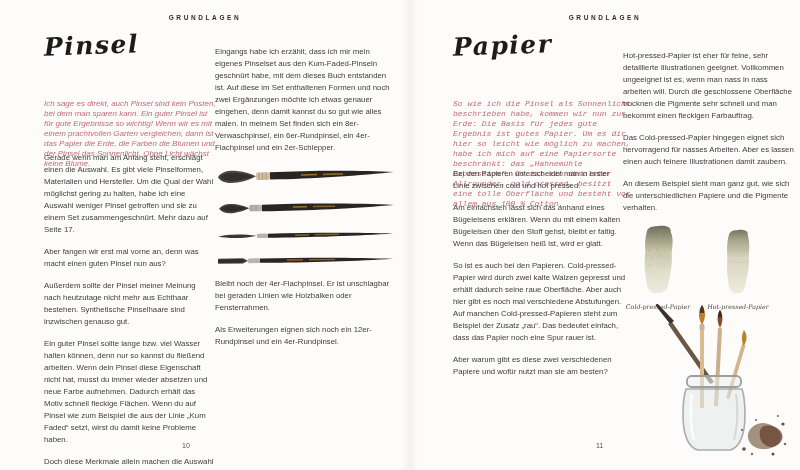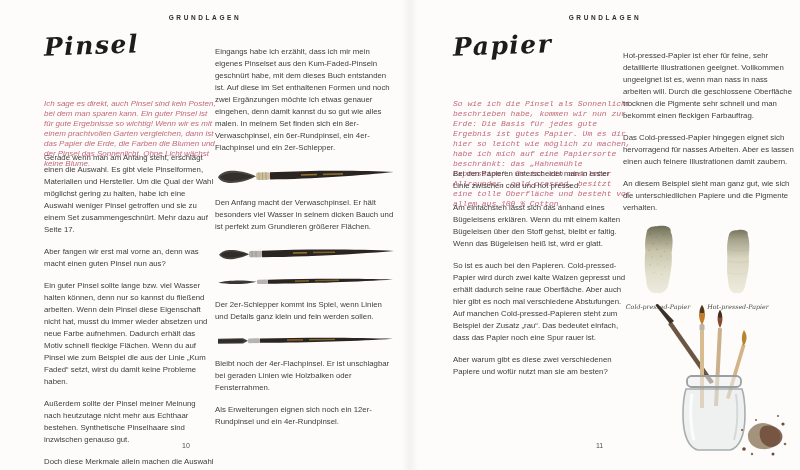--- a/index.html
+++ b/index.html
@@ -47,43 +47,42 @@
 
   <div class="page-header ph-left">GRUNDLAGEN</div>
   <div class="page-header ph-right">GRUNDLAGEN</div>
 
   <h1 class="script-title t-left">Pinsel</h1>
   <div class="intro in-left">Ich sage es direkt, auch Pinsel sind kein Posten, bei dem man sparen kann. Ein guter Pinsel ist für gute Ergebnisse so wichtig! Wenn wir es mit einem prachtvollen Garten vergleichen, dann ist das Papier die Erde, die Farben die Blumen und der Pinsel das Sonnenlicht. Ohne Licht wächst keine Blume.</div>
 
   <div class="col c-l1">
     <p>Gerade wenn man am Anfang steht, erschlägt einen die Auswahl. Es gibt viele Pinselformen, Materialien und Hersteller. Um die Qual der Wahl möglichst gering zu halten, habe ich eine Auswahl weniger Pinsel getroffen und sie zu einem Set zusammengeschnürt. Mehr dazu auf Seite 17.</p>
     <p>Aber fangen wir erst mal vorne an, denn was macht einen guten Pinsel nun aus?</p>
+    <p>Außerdem sollte der Pinsel meiner Meinung nach heutzutage nicht mehr aus Echthaar bestehen. Synthetische Pinselhaare sind inzwischen genauso gut.</p>
     <p>Ein guter Pinsel sollte lange bzw. viel Wasser halten können, denn nur so kannst du fließend arbeiten. Wenn dein Pinsel diese Eigenschaft nicht hat, musst du immer wieder absetzen und neue Farbe aufnehmen. Dadurch erhält das Motiv schnell fleckige Flächen. Wenn du auf Pinsel wie zum Beispiel die aus der Linie „Kum Faded“ setzt, wirst du damit keine Probleme haben.</p>
-    <p>Außerdem sollte der Pinsel meiner Meinung nach heutzutage nicht mehr aus Echthaar bestehen. Synthetische Pinselhaare sind inzwischen genauso gut.</p>
     <p>Doch diese Merkmale allein machen die Auswahl nicht so riesig, vielmehr sind es die ganzen unterschiedlichen Formen der Pinsel. Es gibt Schwertpinsel, Schlepper, Katzenzungenpinsel, Rundpinsel, Flachpinsel, Pinsel mit französischer Bindung und viele mehr.</p>
   </div>
 
   <div class="col c-l2">
     <p>Eingangs habe ich erzählt, dass ich mir mein eigenes Pinselset aus den Kum-Faded-Pinseln geschnürt habe, mit dem dieses Buch entstanden ist. Auf diese im Set enthaltenen Formen und noch zwei Ergänzungen möchte ich etwas genauer eingehen, denn damit kannst du so gut wie alles malen. In meinem Set finden sich ein 8er-Verwaschpinsel, ein 6er-Rundpinsel, ein 4er-Flachpinsel und ein 2er-Schlepper.</p>
 
     <div class="brush-row">
       <svg width="182" height="22" viewBox="0 0 182 22">
         <g transform="rotate(-1.5 91 11)">
           <path d="M3,11 C6,5.5 14,4.2 22,5.2 C30,6.2 36,8.5 41,11 C36,13.5 30,15.8 22,16.8 C14,17.8 6,16.5 3,11 Z" fill="#4a4742"></path>
           <path d="M5,11 C8,7.5 15,6.5 22,7.2 C29,8 34,9.5 38,11 C34,12.5 29,14 22,14.8 C15,15.5 8,14.5 5,11 Z" fill="#33302c"></path>
           <rect x="41" y="7.2" width="14" height="7.6" rx="2" fill="#cfc0a0"></rect>
           <path d="M44,7.2 L44,14.8 M47.5,7.2 L47.5,14.8 M51,7.2 L51,14.8" stroke="#a89672" stroke-width="0.8"></path>
           <path d="M55,7.4 C95,6.2 150,7.8 179,10.4 C150,12.8 95,15.4 55,14.6 Z" fill="#2a2520"></path>
           <rect x="86" y="10" width="16" height="1.6" fill="#a57e2e" opacity="0.9"></rect>
           <rect x="108" y="10" width="20" height="1.6" fill="#a57e2e" opacity="0.75"></rect>
         </g>
       </svg>
     </div>
 
-    <p>Den Anfang macht der Verwaschpinsel. Er hält besonders viel Wasser in seinem dicken Bauch und ist perfekt zum Grundieren größerer Flächen.</p>
 
     <div class="brush-row">
       <svg width="182" height="20" viewBox="0 0 182 20">
         <g transform="rotate(-1.2 91 10)">
           <path d="M4,10 C7,5.8 13,4.8 19,5.6 C25,6.4 31,8.4 34,10 C31,11.6 25,13.6 19,14.4 C13,15.2 7,14.2 4,10 Z" fill="#45423e"></path>
           <path d="M6,10 C9,7.2 14,6.6 19,7.2 C24,7.8 29,9 32,10 C29,11 24,12.2 19,12.8 C14,13.4 9,12.8 6,10 Z" fill="#302d29"></path>
           <rect x="34" y="6.8" width="13" height="6.4" rx="1.5" fill="#b5b4b0"></rect>
           <path d="M37,6.8 L37,13.2 M41,6.8 L41,13.2" stroke="#8e8d89" stroke-width="0.7"></path>
           <path d="M47,6.9 C90,5.9 145,7.4 179,9.8 C145,12 90,14 47,13.3 Z" fill="#2a2520"></path>
           <rect x="78" y="9" width="14" height="1.5" fill="#a57e2e" opacity="0.9"></rect>
@@ -98,21 +97,20 @@
         <g transform="rotate(-1 91 7)">
           <path d="M3,7 C10,5.2 22,4.8 32,5.6 L42,7 L32,8.4 C22,9.2 10,8.8 3,7 Z" fill="#3a3733"></path>
           <rect x="42" y="4.8" width="11" height="4.4" rx="1.2" fill="#b5b4b0"></rect>
           <path d="M53,5 C95,4.4 145,5.4 178,7 C145,8.6 95,9.6 53,9 Z" fill="#2a2520"></path>
           <rect x="80" y="6.2" width="14" height="1.3" fill="#a57e2e" opacity="0.85"></rect>
           <rect x="100" y="6.2" width="24" height="1.3" fill="#a57e2e" opacity="0.65"></rect>
         </g>
       </svg>
     </div>
 
-    <p>Der 2er-Schlepper kommt ins Spiel, wenn Linien und Details ganz klein und fein werden sollen.</p>
 
     <div class="brush-row">
       <svg width="182" height="14" viewBox="0 0 182 14">
         <g transform="rotate(-0.8 91 7)">
           <path d="M3,4.6 L28,4.3 L33,7 L28,9.7 L3,9.4 Z" fill="#45423d"></path>
           <path d="M3,5.6 L26,5.4 L30,7 L26,8.6 L3,8.4 Z" fill="#302d29"></path>
           <rect x="33" y="4.6" width="12" height="4.8" rx="1.2" fill="#b5b4b0"></rect>
           <path d="M45,4.9 C90,4.2 145,5.2 178,7 C145,8.8 90,9.8 45,9.1 Z" fill="#2a2520"></path>
           <rect x="72" y="6.1" width="16" height="1.4" fill="#b06a28" opacity="0.9"></rect>
           <rect x="94" y="6.1" width="26" height="1.4" fill="#a57e2e" opacity="0.7"></rect>

